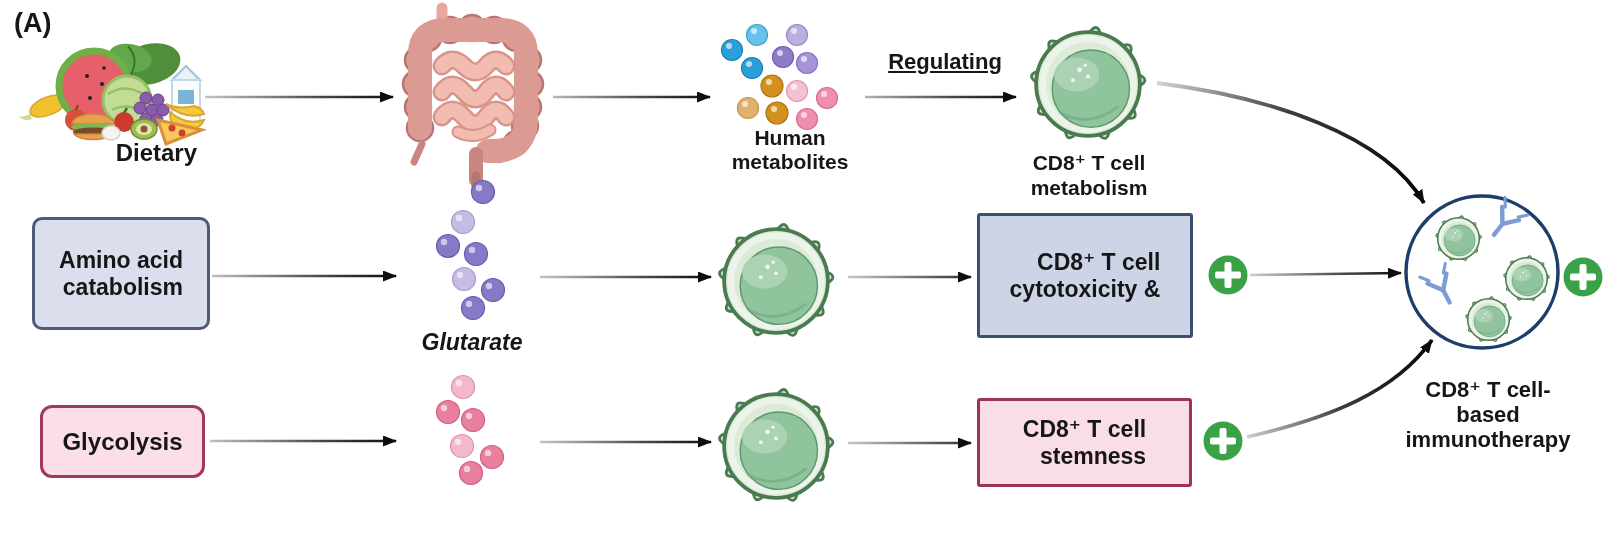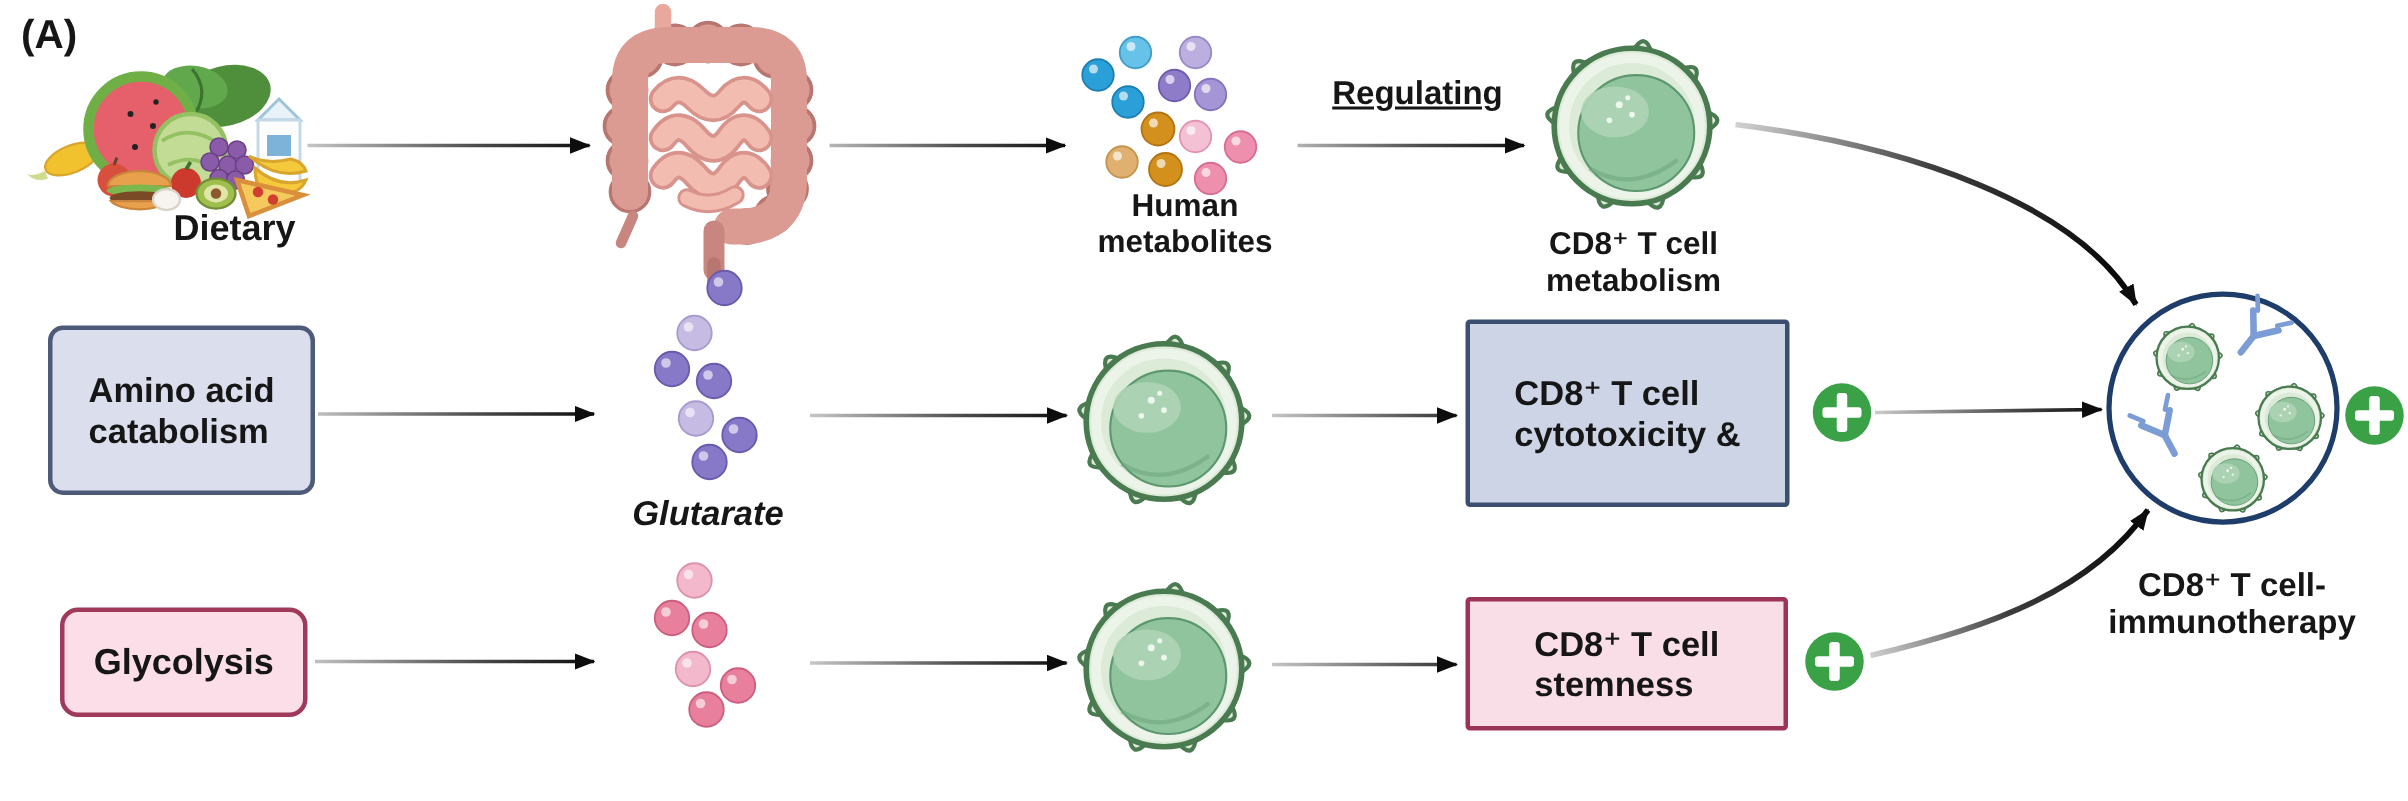--- a/index.html
+++ b/index.html
@@ -11,21 +11,21 @@
   .panel-label{left:14px;top:8px;font-size:27px;text-align:left;}
   .dietary-label{left:37px;top:140px;width:160px;font-size:24px;text-align:right;}
   .metabolites-label{left:700px;top:126px;width:180px;font-size:21px;line-height:24px;}
   .regulating-label{left:860px;top:50px;width:170px;font-size:22px;text-decoration:underline;}
   .tcellmeta-label{left:1003px;top:150px;width:172px;font-size:21px;line-height:25px;}
   .glutarate-label{left:392px;top:330px;width:160px;font-size:23px;font-style:italic;}
   .lactate-label{left:392px;top:498px;width:160px;font-size:23px;}
   .immuno-label{left:1388px;top:377px;width:200px;font-size:22px;line-height:25px;}
   .box{
     position:absolute;display:flex;align-items:center;justify-content:center;
-    text-align:left;font-weight:bold;box-sizing:border-box;
+    text-align:right;font-weight:bold;box-sizing:border-box;
   }
   .box-amino{left:32px;top:217px;width:178px;height:113px;background:#dbdeec;border:3px solid #4d5a78;border-radius:10px;font-size:23px;line-height:27px;}
   .box-cyto{left:977px;top:213px;width:216px;height:125px;background:#ccd4e6;border:3px solid #3d4f70;border-radius:3px;font-size:23px;line-height:27px;}
   .box-glyco{left:40px;top:405px;width:165px;height:73px;background:#fbdee8;border:3.5px solid #a03a5a;border-radius:12px;font-size:24px;}
   .box-stem{left:977px;top:398px;width:215px;height:89px;background:#f9dde7;border:3px solid #9c3456;border-radius:3px;font-size:23px;line-height:27px;}
   .gfx{position:absolute;left:0;top:0;pointer-events:none;}
 </style>
 </head>
 <body>
 
@@ -343,16 +343,17 @@
 
   <div class="box box-stem">
     <div>
       <div>CD8⁺ T cell</div>
       <div>stemness</div>
     </div>
   </div>
 
   <div class="lbl immuno-label">
     <div>CD8⁺ T cell-</div>
+    <div>based</div>
     <div>immunotherapy</div>
   </div>
 
 </div>
 
 </body></html>

